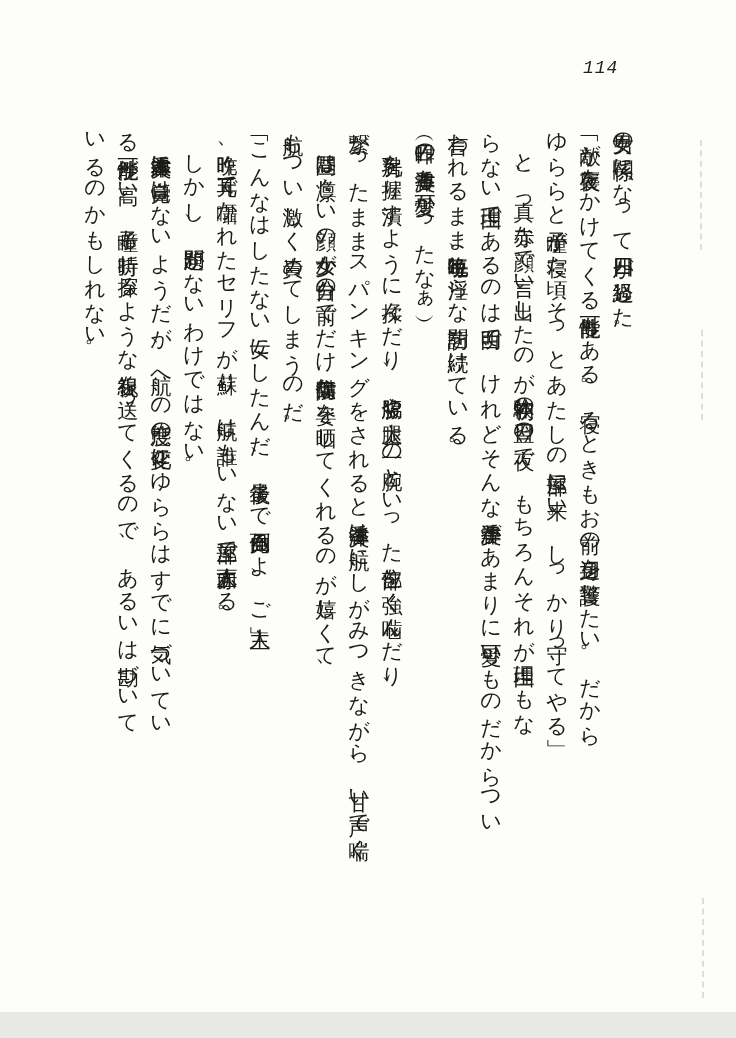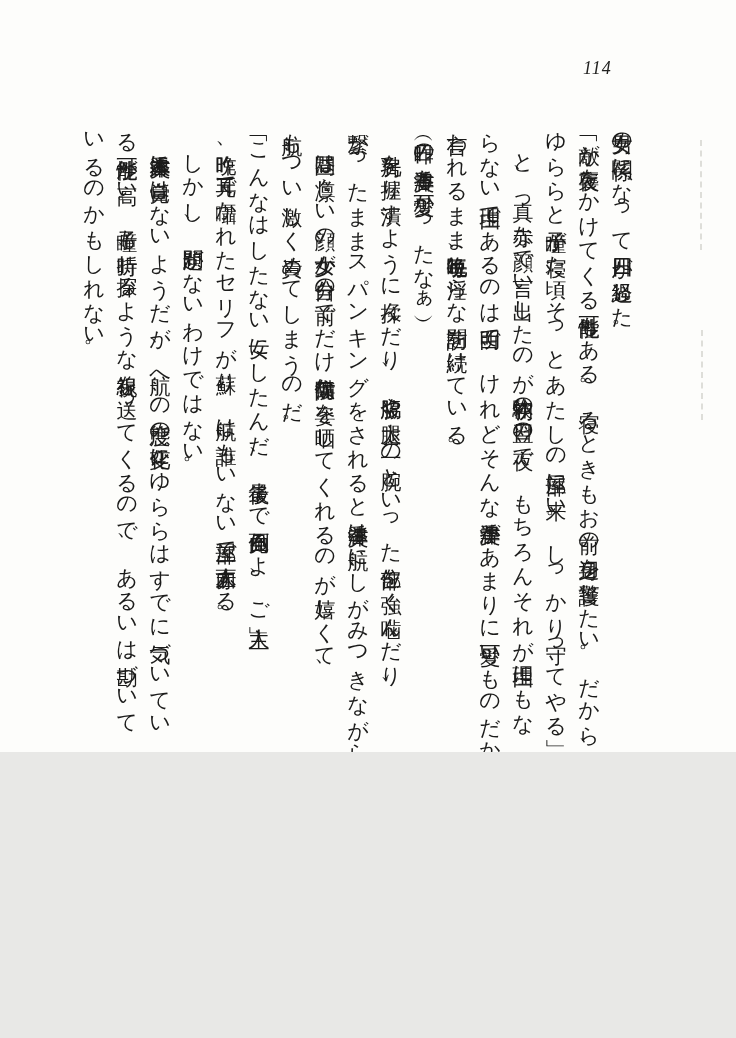--- a/index.html
+++ b/index.html
@@ -3,24 +3,24 @@
 <meta charset="utf-8">
 <style>
   html, body {
     margin: 0;
     padding: 0;
     background: #e8e8e6;
   }
   .page {
     position: relative;
     width: 736px;
-    height: 752px;
+    height: 1012px;
     background: #fdfdfb;
     overflow: hidden;
-    font-family: Liberation Serif, serif;
+    font-family: Liberation Mono, monospace;
   }
   .page-number {
     position: absolute;
     top: 58px;
     left: 583px;
     font-size: 18px;
     font-style: italic;
     color: #222220;
     letter-spacing: 1px;
   }

